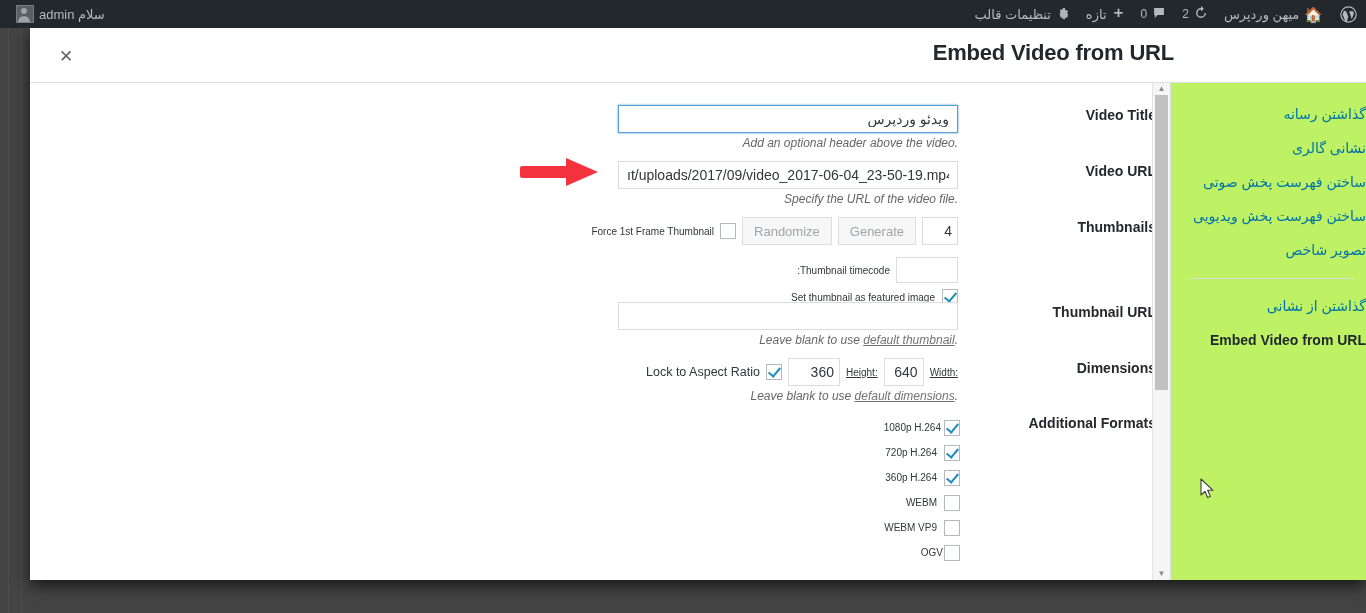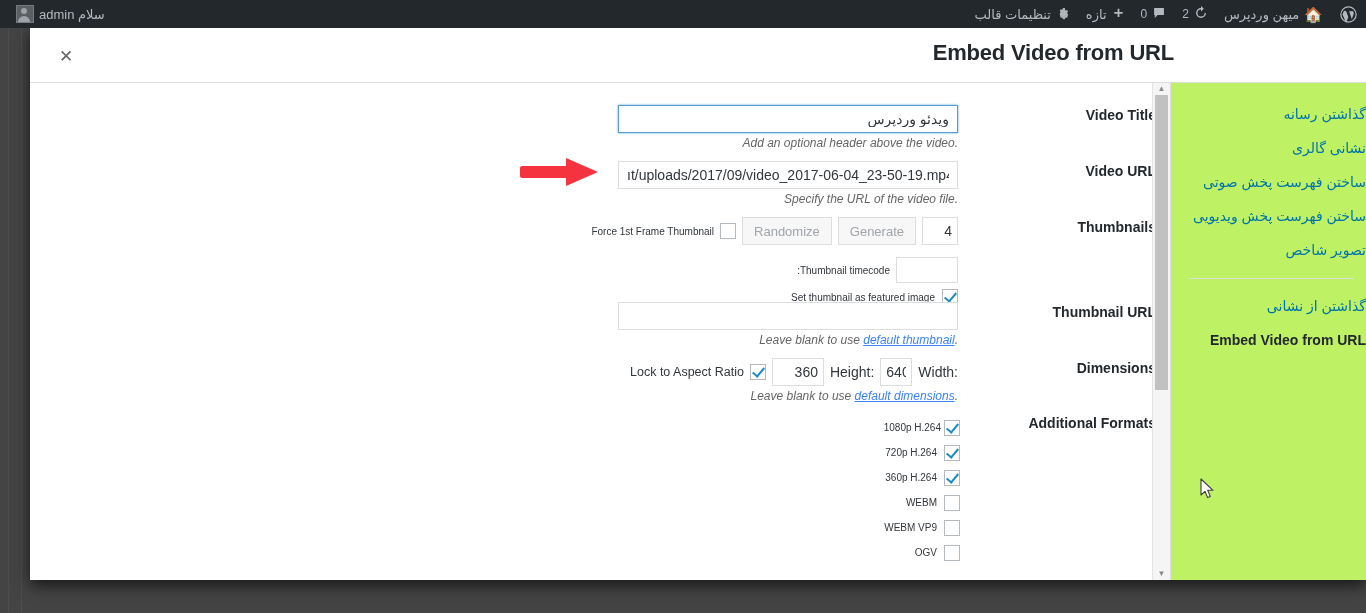--- a/index.html
+++ b/index.html
@@ -284,21 +284,21 @@
   }
   .fhelp {
     font-size: 12px;
     color: #666;
     font-style: italic;
     direction: rtl;
     text-align: right;
     position: absolute;
     white-space: nowrap;
   }
-  .fhelp a { color: #3b82f6; }
+  .fhelp a { color: #737373; }
 
   input.txt {
     box-sizing: border-box;
     height: 28px;
     border: 1px solid #ddd;
     background: #fff;
     font-size: 14px;
     color: #32373c;
     padding: 0 8px;
     outline: none;
@@ -350,21 +350,21 @@
     height: 10px;
     border: solid #1e8cbe;
     border-width: 0 2px 2px 0;
     transform: rotate(40deg);
   }
   .ctext {
     font-size: 10px;
     color: #32373c;
     vertical-align: middle;
   }
-  .lbl-inline { font-size: 14px; color: #32373c; }
+  .lbl-inline { font-size: 10px; color: #32373c; text-decoration: underline; }
 
   
   #content-scroll {
     position: absolute;
     right: 0;
     top: 0;
     width: 17px;
     height: 100%;
     background: #f5f5f5;
     border-left: 1px solid #e4e4e4;
@@ -635,21 +635,21 @@
           <input class="txt" style="position: absolute; left: 588px; top: -2px; width: 340px;" value="">
           <div class="fhelp" style="left:588px; top:29px; width:340px;">
             <span>.Leave blank to use </span><a href="#">default thumbnail</a>
           </div>
         </div>
 
         <div class="frow" style="top:277px; height:52px;">
           <div class="flabel">Dimensions</div>
           <div style="position:absolute; left:588px; top:-2px; width:340px; display:flex; flex-direction:row-reverse; align-items:center; gap:6px; justify-content:flex-start;">
             <span class="lbl-inline">Width:</span>
-            <input class="num" style="width: 32px;" value="640">
+            <input class="num" style="width: 40px;" value="640">
             <span class="lbl-inline">Height:</span>
             <input class="num" style="width: 52px;" value="360">
             <span class="cbx checked"></span>
             <span class="ctext" style="font-size:12.5px;">Lock to Aspect Ratio</span>
           </div>
           <div class="fhelp" style="left:588px; top:29px; width:340px;">
             <span>.Leave blank to use </span><a href="#">default dimensions</a>
           </div>
         </div>
 
@@ -670,21 +670,21 @@
               <span class="ctext">360p H.264</span>
             </div>
             <div style="display:flex; flex-direction:row-reverse; align-items:center; gap:7px; height:25px; justify-content:flex-start;">
               <span class="cbx"></span>
               <span class="ctext">WEBM</span>
             </div>
             <div style="display:flex; flex-direction:row-reverse; align-items:center; gap:7px; height:25px; justify-content:flex-start;">
               <span class="cbx"></span>
               <span class="ctext">WEBM VP9</span>
             </div>
-            <div style="display:flex; flex-direction:row-reverse; align-items:center; gap:7px; height:25px; justify-content:flex-start;">
+            <div style="display:flex; flex-direction:row-reverse; align-items:center; gap:1px; height:25px; justify-content:flex-start;">
               <span class="cbx"></span>
               <span class="ctext">OGV</span>
             </div>
           </div>
         </div>
 
         <div id="content-scroll">
           <div class="scroll-arrow up">▲</div>
           <div id="scroll-thumb"></div>
           <div class="scroll-arrow down">▼</div>

